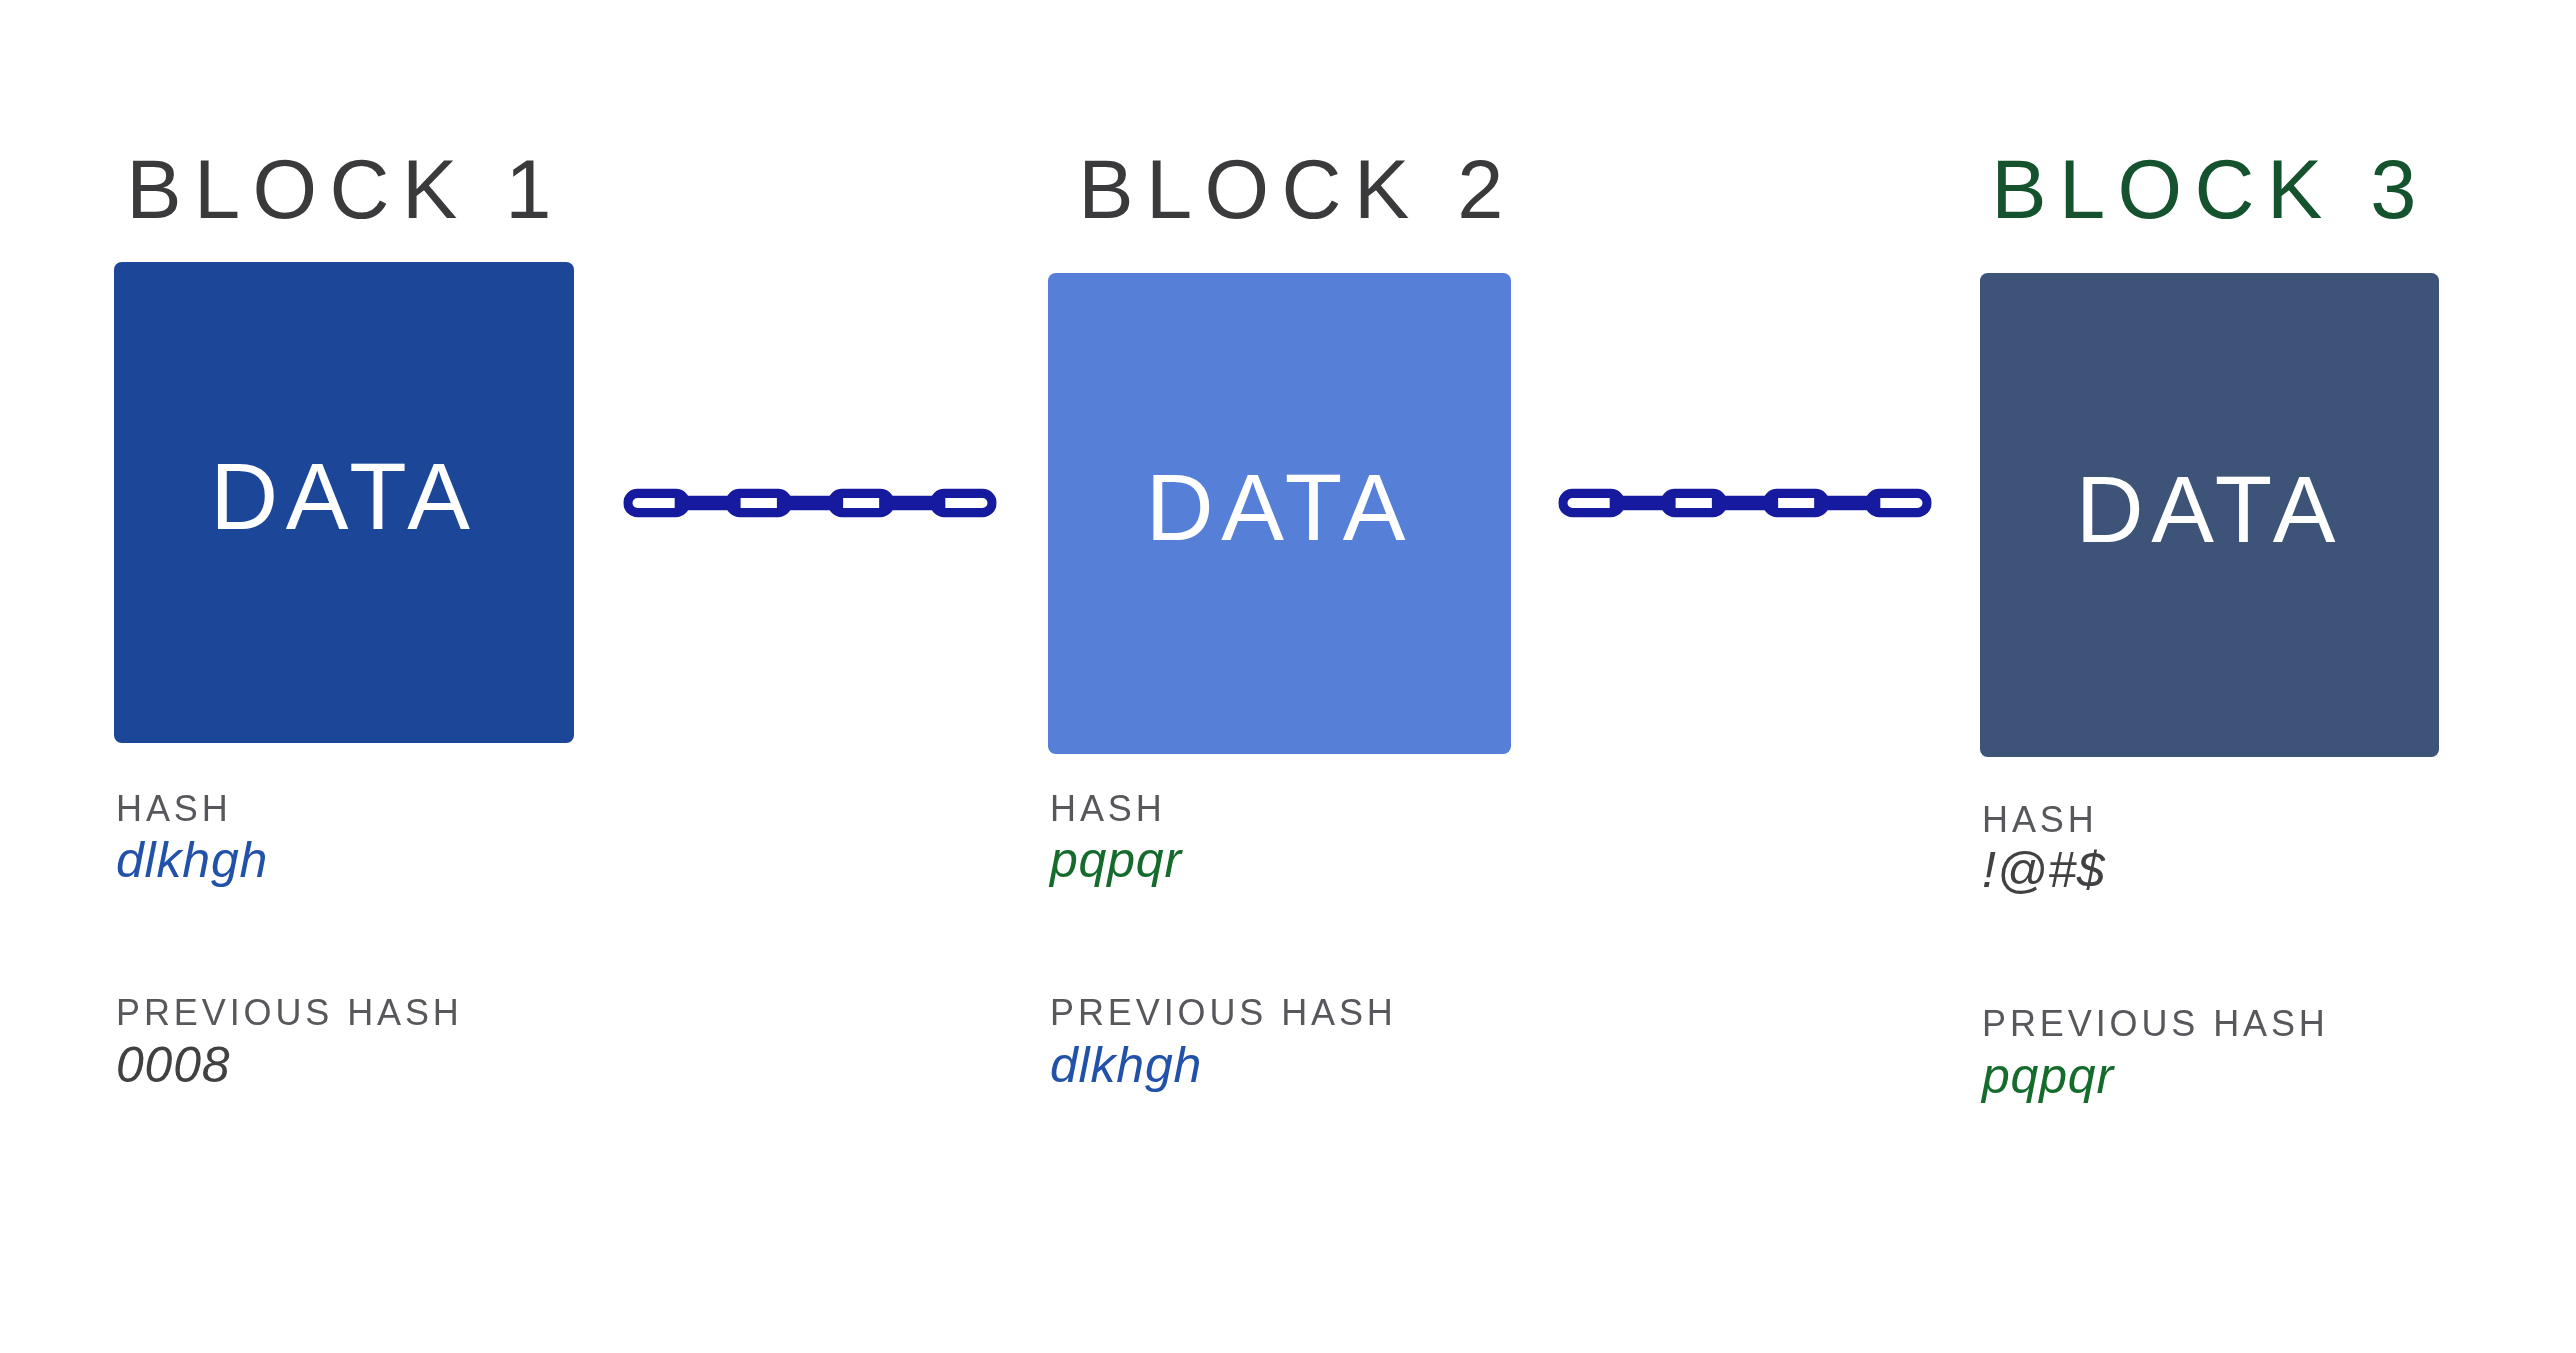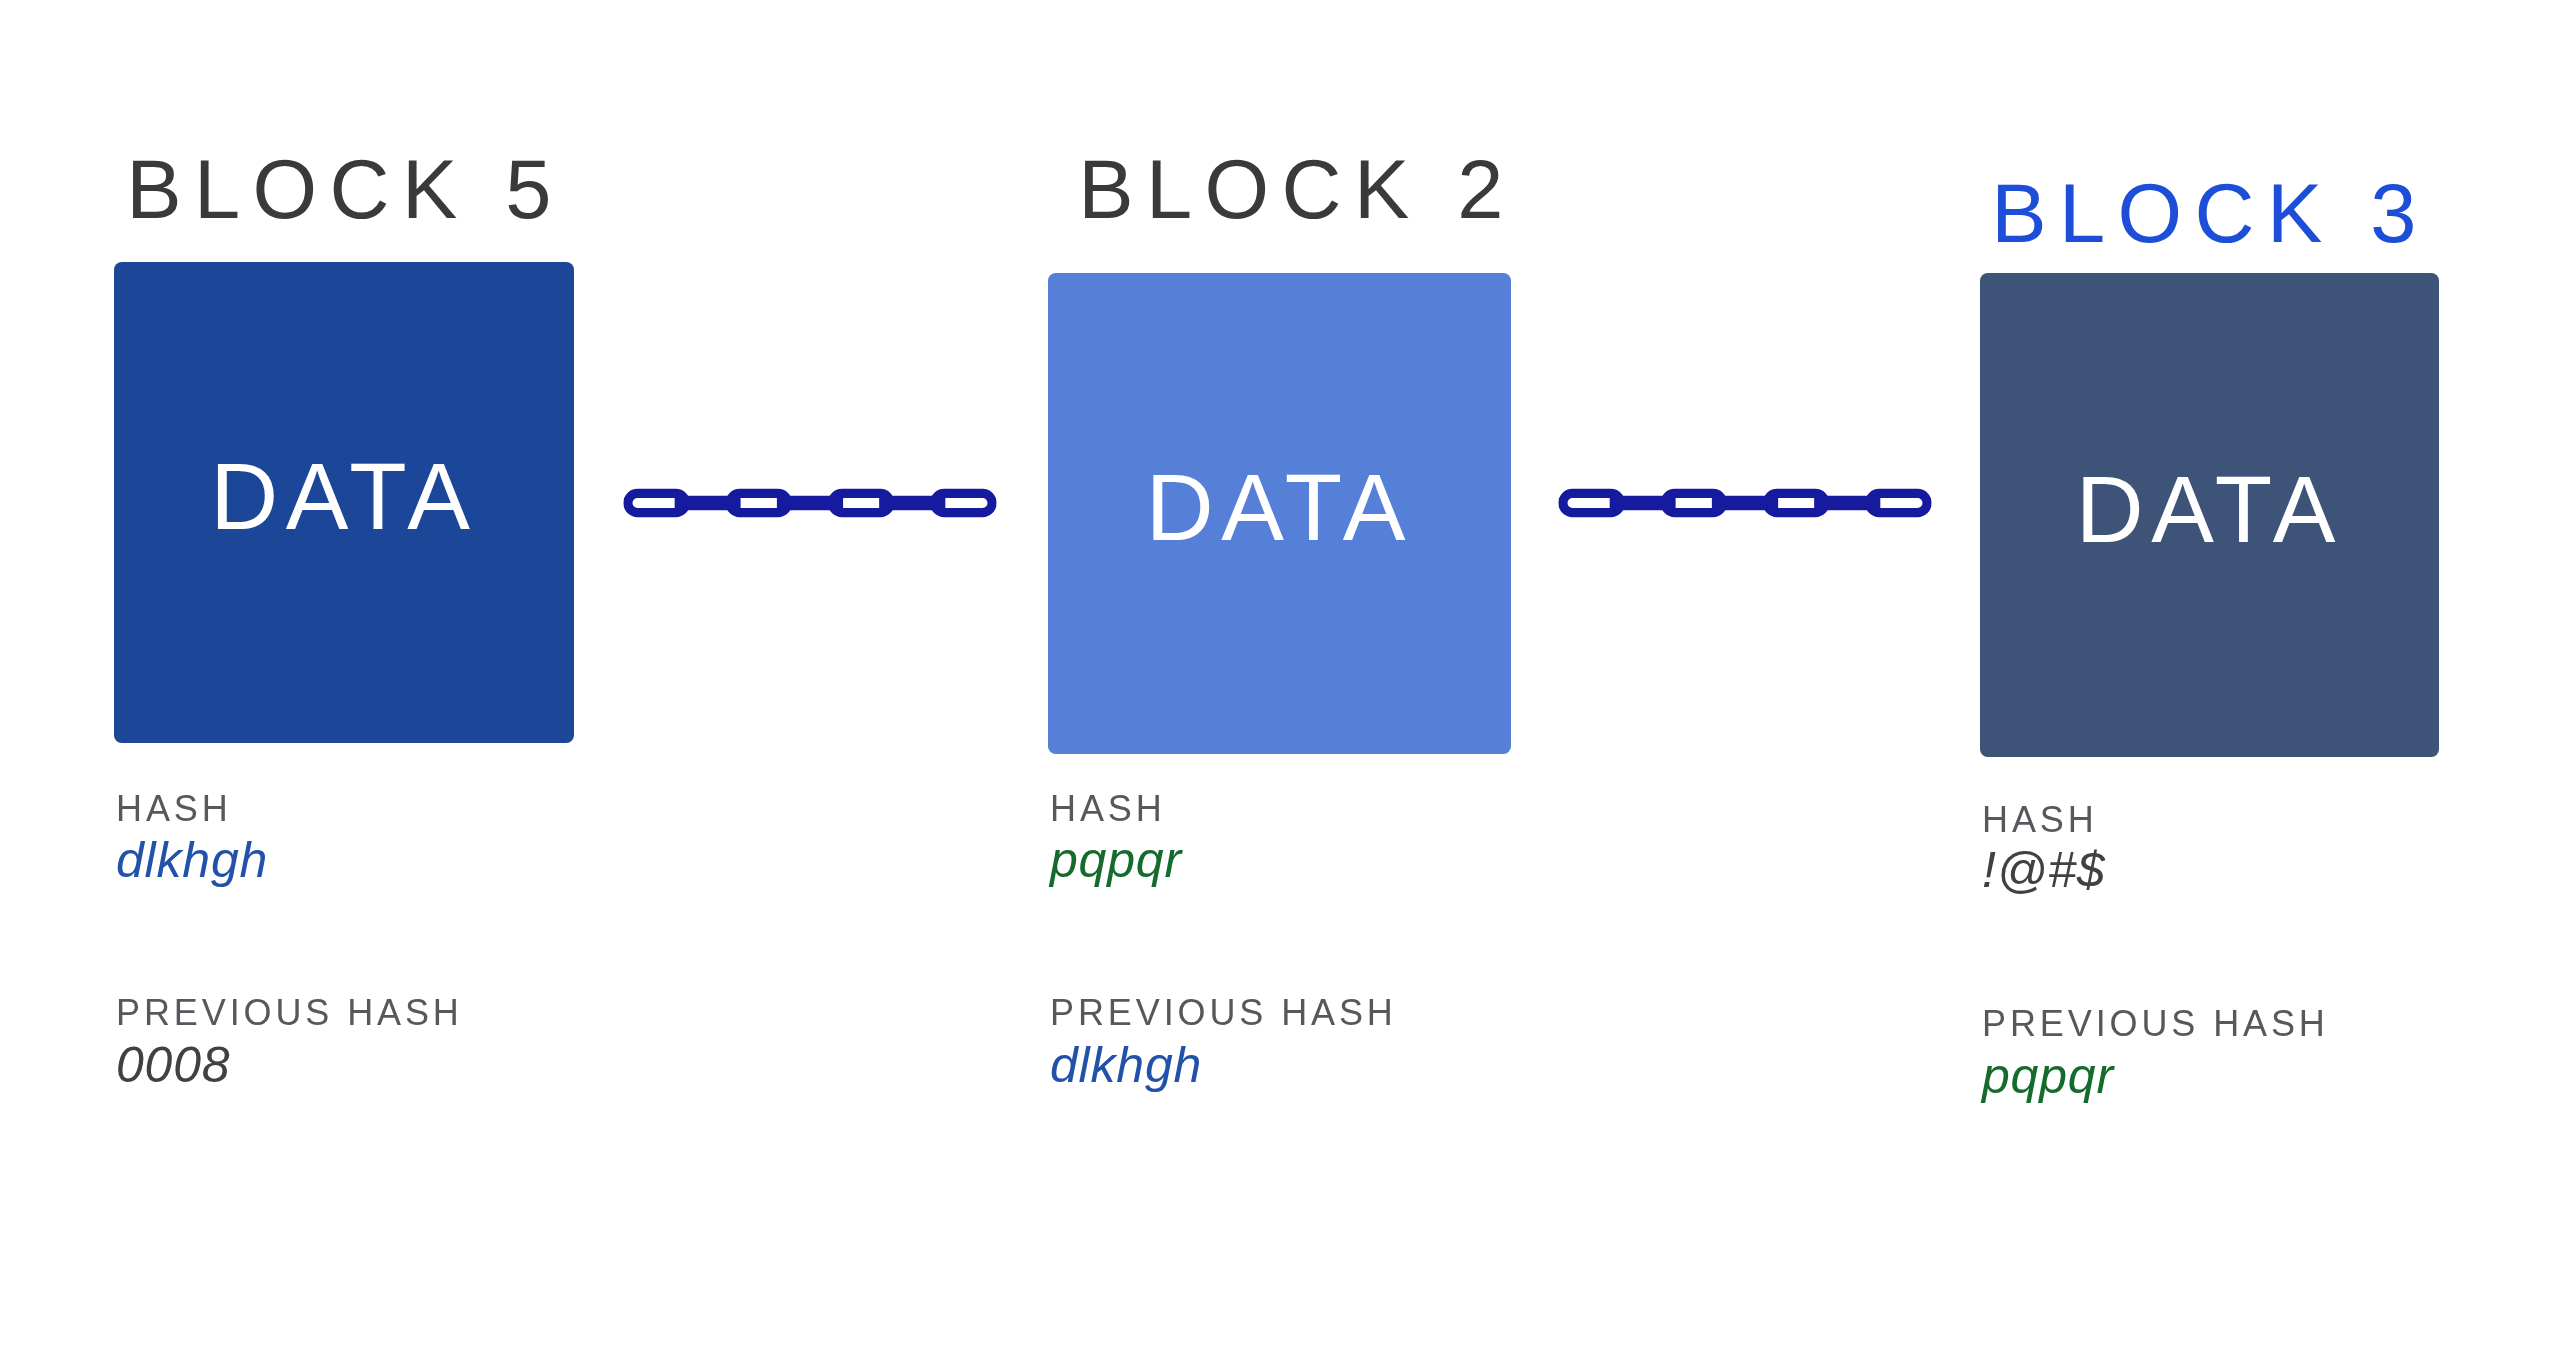--- a/index.html
+++ b/index.html
@@ -115,23 +115,23 @@
         <line x1="67" y1="30" x2="153" y2="30"></line>
         <line x1="200.3" y1="30" x2="286.7" y2="30"></line>
         <line x1="333.7" y1="30" x2="420" y2="30"></line>
       </g>
     </symbol>
   </defs>
 </svg>
 
 <div class="canvas">
 
-  <div class="block-title title-1" style="color: rgb(58, 58, 60);">BLOCK 5</div>
+  <div class="block-title title-1" style="color: rgb(58, 58, 60);">BLOCK 1</div>
   <div class="block-title title-2" style="color: rgb(58, 58, 60);">BLOCK 2</div>
-  <div class="block-title title-3" style="color: #1d4ed8; margin-top: 24px;">BLOCK 3</div>
+  <div class="block-title title-3" style="color: #14532d;">BLOCK 3</div>
 
   <div class="data-square square-1" style="background-color: rgb(28, 71, 153);">
     <span class="data-word" style="color: rgb(255, 255, 255);">DATA</span>
   </div>
   <div class="data-square square-2" style="background-color: rgb(86, 128, 215);">
     <span class="data-word" style="color: rgb(255, 255, 255);">DATA</span>
   </div>
   <div class="data-square square-3" style="background-color: rgb(61, 83, 120);">
     <span class="data-word" style="color: rgb(255, 255, 255);">DATA</span>
   </div>

